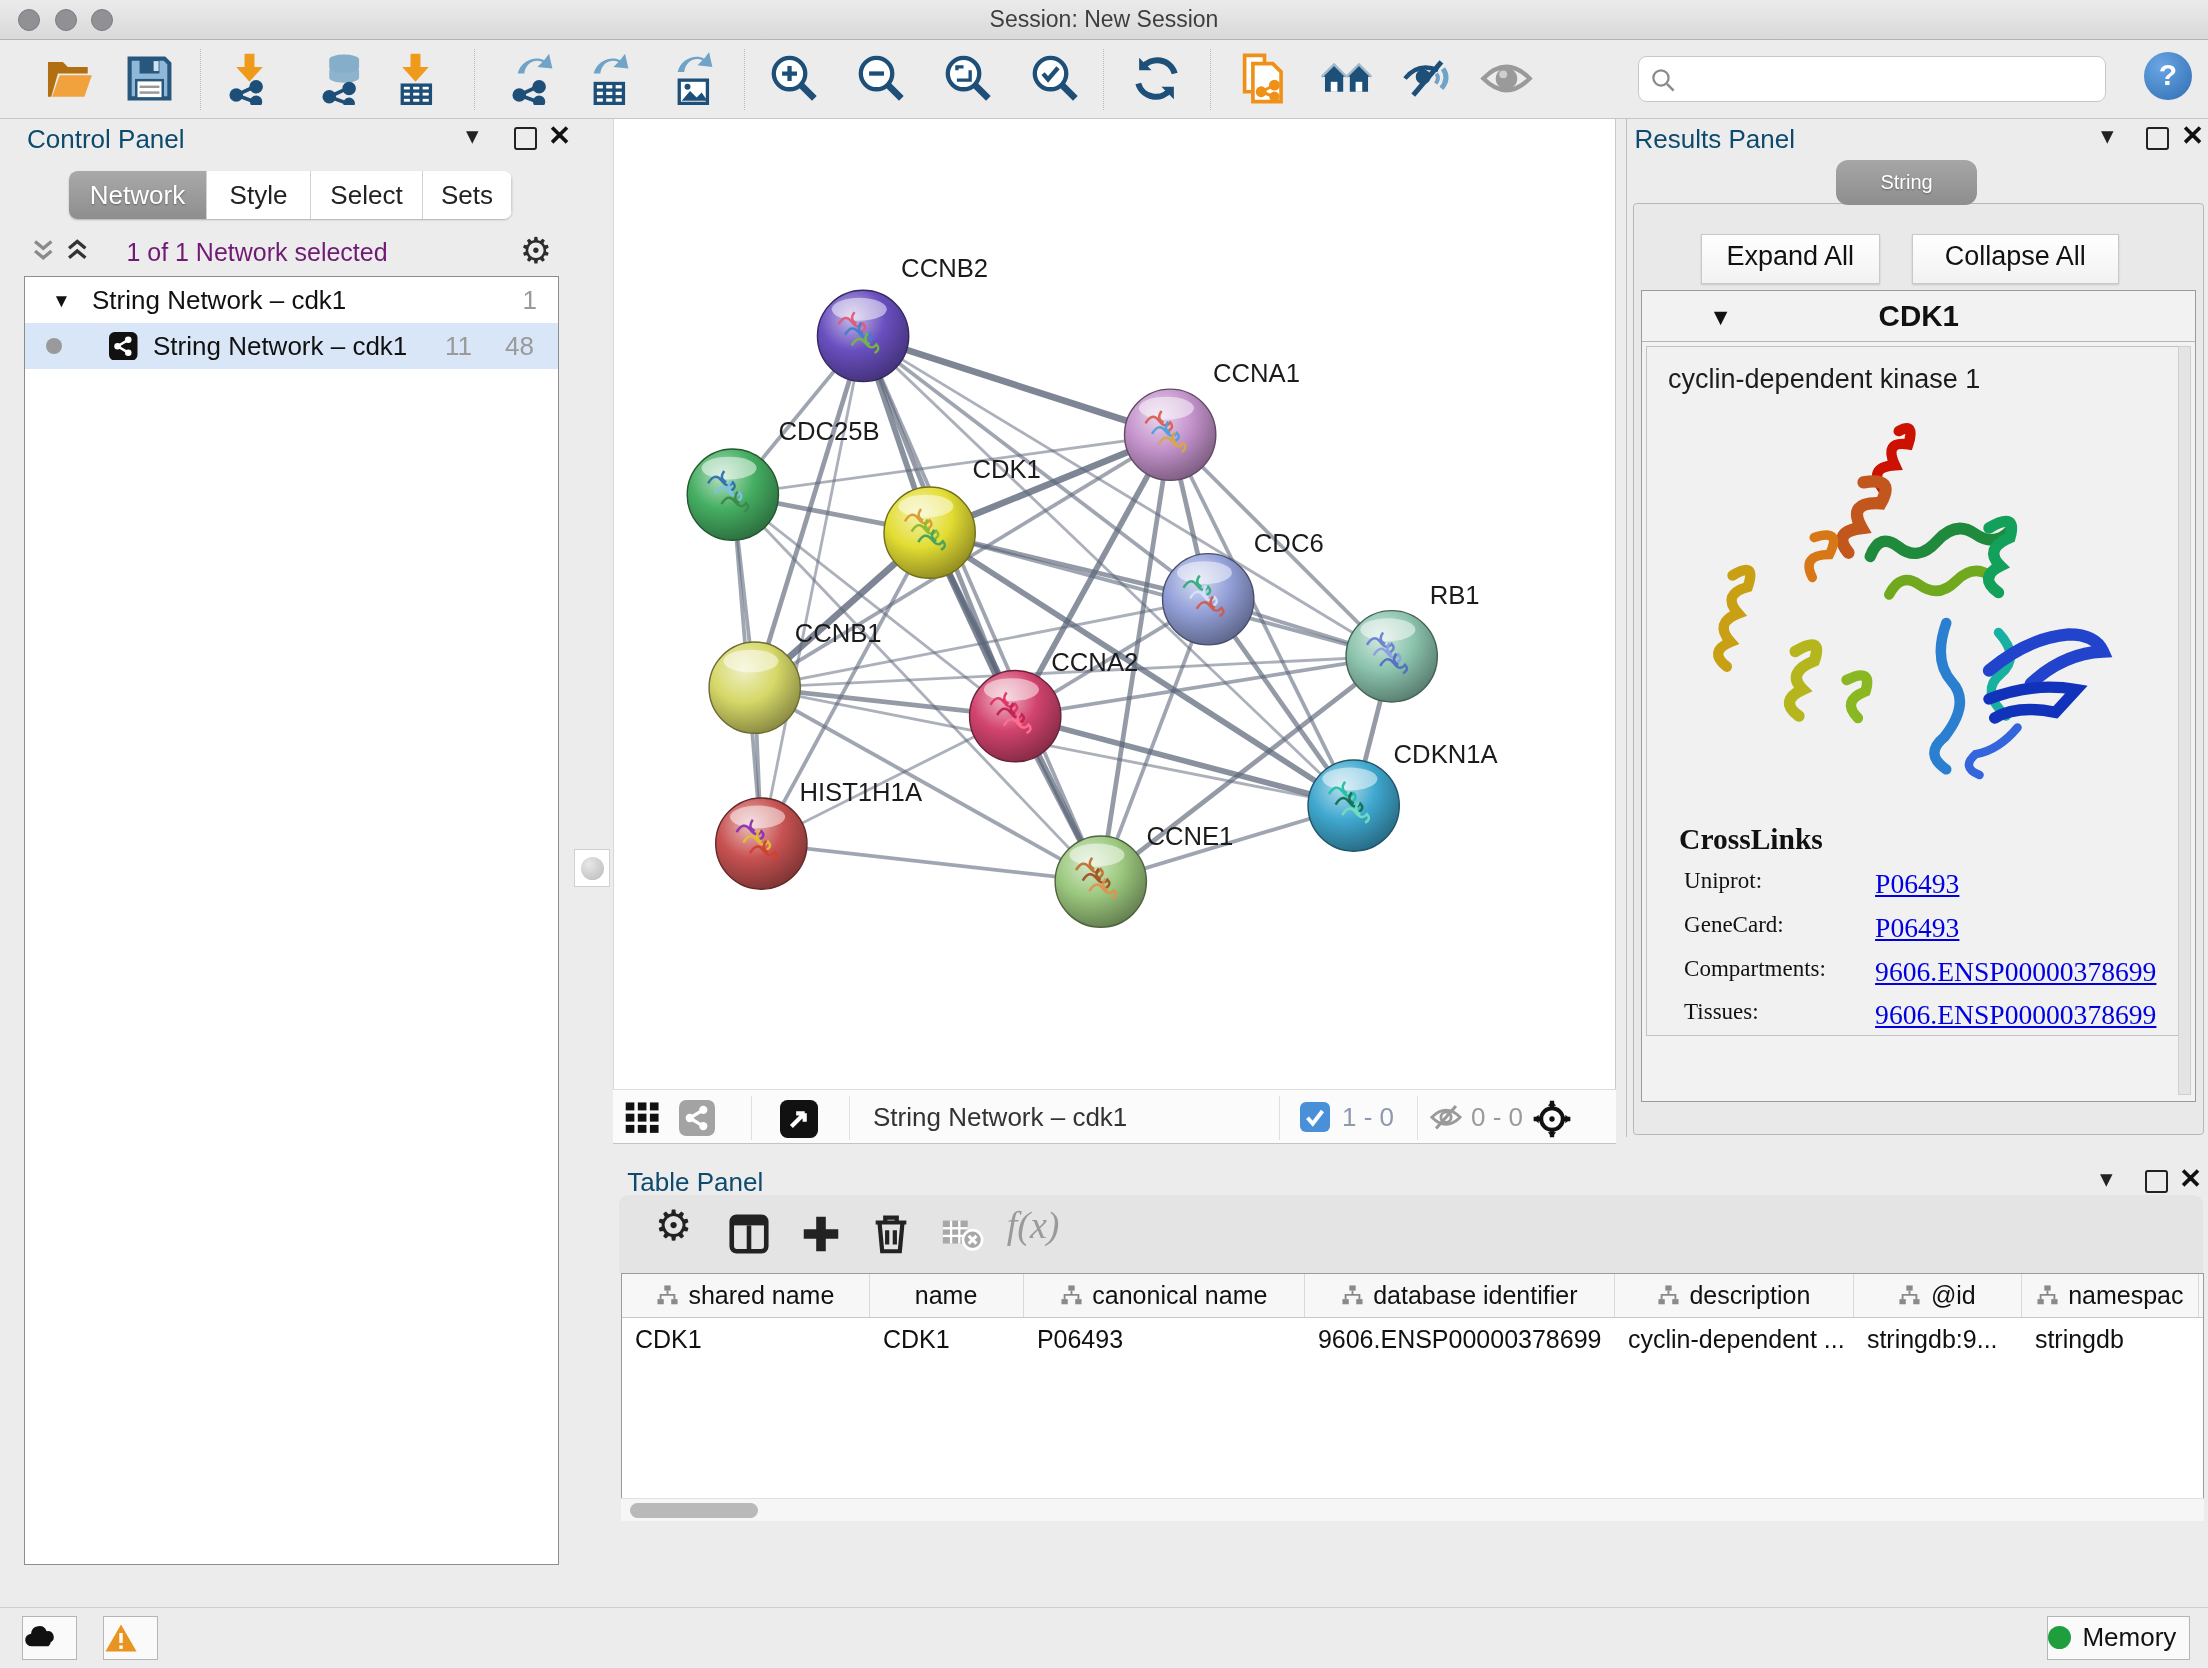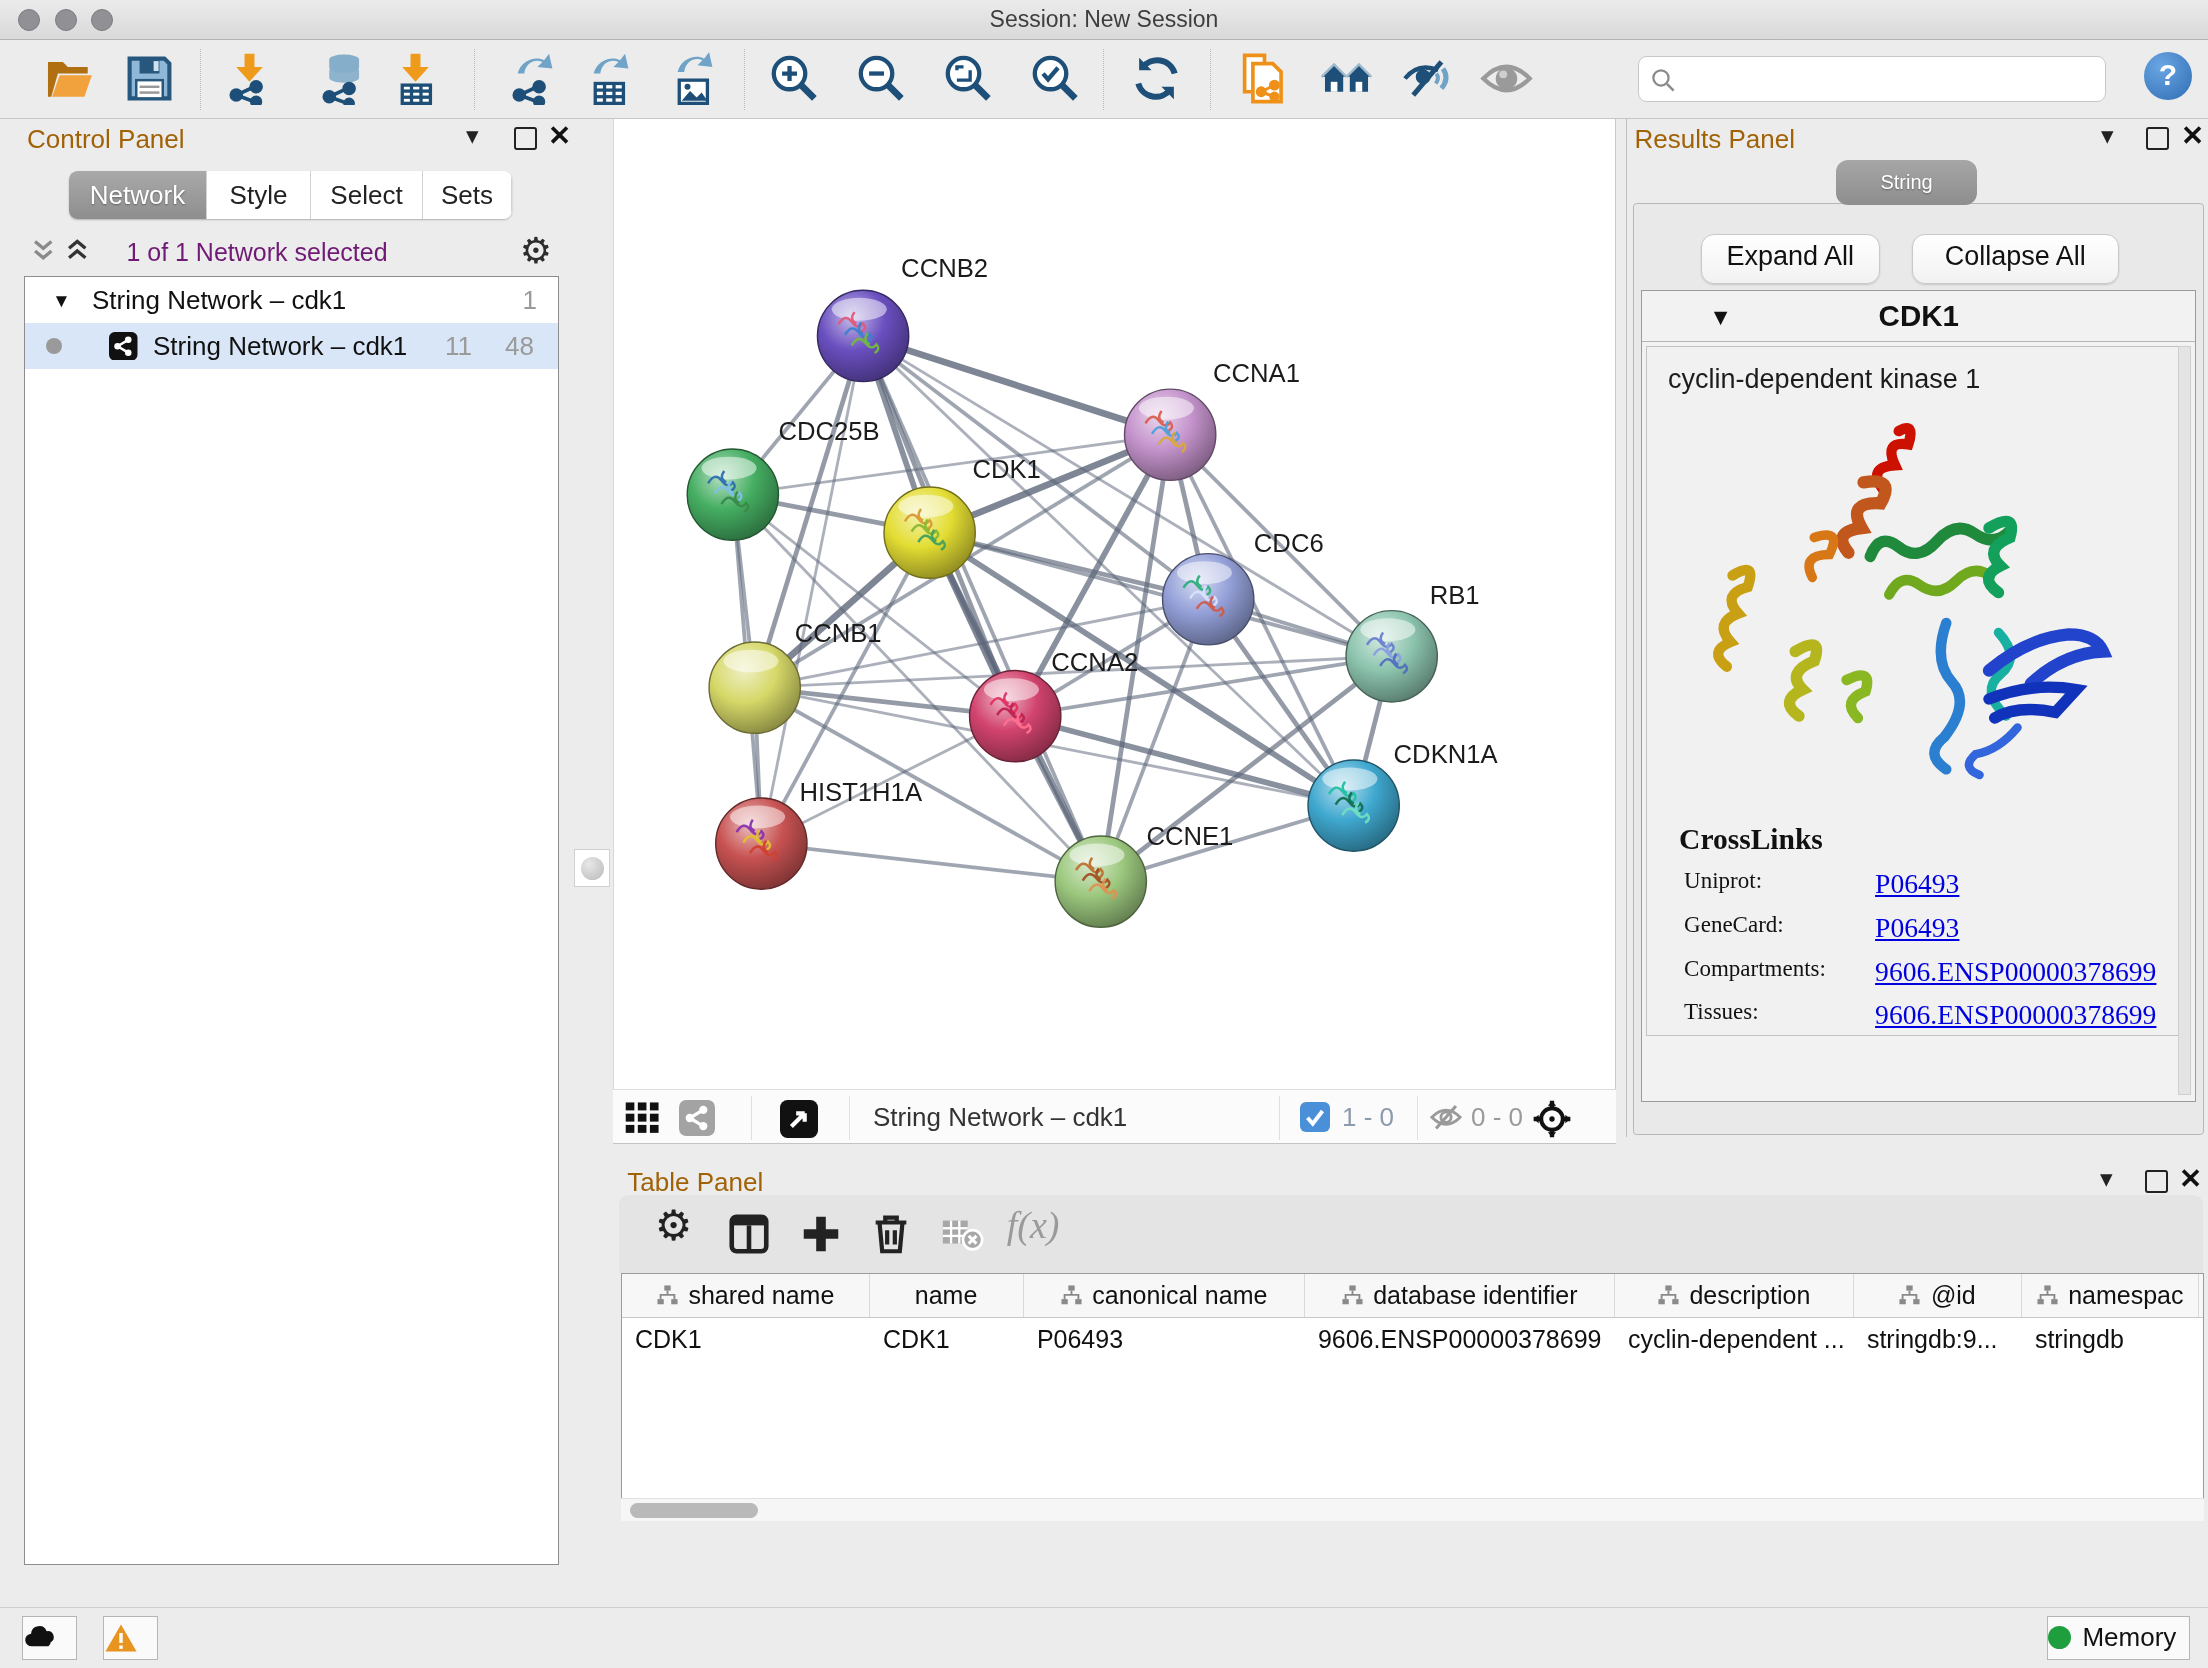--- a/index.html
+++ b/index.html
@@ -14,21 +14,21 @@
 
 .toolbar{position:absolute;left:0;top:40px;width:2208px;height:79px;background:#ececec;border-bottom:1px solid #c6c6c6}
 .tbi{position:absolute;top:12.4px;width:53px;height:53px;cursor:pointer}
 .tbi svg{width:53px;height:53px}
 .tbsep{position:absolute;top:8.6px;height:61px;border-left:1.9px dotted #b7b7b7}
 .searchbox{position:absolute;left:1638px;top:16px;width:468px;height:46px;background:#fff;border:1.9px solid #c6c6c6;border-radius:8.6px}
 .searchbox svg{position:absolute;left:11.4px;top:9.5px;width:27px;height:27px}
 .searchbox input{position:absolute;left:46px;top:1.9px;width:409px;height:38px;border:0;outline:none;font-size:25px;background:transparent;font-family:"Liberation Sans",sans-serif}
 .helpbtn{position:absolute;left:2144px;top:12.4px;width:48px;height:48px;border-radius:50%;background:radial-gradient(circle at 35% 30%,#6aa6e4,#2f6db3);color:#fff;font-size:30px;font-weight:bold;text-align:center;line-height:46px;cursor:pointer}
 
-.phead-title{position:absolute;font-size:26px;color:#a16207}
+.phead-title{position:absolute;font-size:26px;color:#0c4a6e}
 .ph-ico{position:absolute;cursor:pointer}
 .ph-caret{font-size:25px;color:#222}
 .ph-float{width:23px;height:23px;border:2.4px solid #222;border-radius:2.9px}
 .ph-close{font-size:27.6px;font-weight:bold;color:#111}
 
 .control-panel{position:absolute;left:0;top:119px;width:571px;height:1450px;background:#ececec}
 .cp-tabs{position:absolute;left:69px;top:52px;height:48px;display:flex;border-radius:8.6px;overflow:hidden;box-shadow:0 1px 1.9px rgba(0,0,0,.25)}
 .cp-tab{height:48px;display:flex;align-items:center;justify-content:center;font-size:26px;background:#fff;border-right:1px solid #d2d2d2;cursor:pointer}
 .cp-tab.sel{background:linear-gradient(#a9a9a9,#8e8e8e);color:#fff;text-shadow:0 1px 1.9px rgba(0,0,0,.35)}
 .cp-selrow{position:absolute;left:0;top:109px;width:571px;height:48px;font-size:25px}
@@ -51,21 +51,21 @@
 .canvas{position:absolute;left:613px;top:119px;width:1003px;height:970px;background:#fff;border-left:1px solid #d8d8d8;border-right:1px solid #c9c9c9}
 .net-footer{position:absolute;left:613px;top:1089px;width:1003px;height:55px;background:#fbfbfb;border-top:1px solid #dcdcdc;border-bottom:1.9px solid #c4c4c4}
 .nf-ico{position:absolute;top:9.5px;cursor:pointer}
 .nf-sep{position:absolute;top:5.7px;height:44px;border-left:1px solid #e0e0e0}
 .nf-title{position:absolute;left:260px;top:12.4px;font-size:26px;color:#333;white-space:nowrap}
 .nf-count{position:absolute;top:12.4px;font-size:26px;color:#8d99ad}
 
 .results-panel{position:absolute;left:1626px;top:119px;width:582px;height:1018px;background:#ececec;border-left:1.9px solid #bdbdbd}
 .rp-tab{position:absolute;left:209px;top:41px;width:141px;height:45px;background:linear-gradient(#a6a6a6,#8e8e8e);border-radius:12px;color:#fff;font-size:20px;text-align:center;line-height:45px;text-shadow:0 1px 1.9px rgba(0,0,0,.35);cursor:pointer;z-index:2}
 .rp-container{position:absolute;left:5.7px;top:84px;width:571px;height:932px;background:#e9e9e9;border:1.9px solid #b7b7b7;border-radius:3.8px}
-.rp-btn{position:absolute;top:30px;height:50px;background:linear-gradient(#ffffff,#f2f2f2);border:1.9px solid #c9c9c9;border-radius:13px;font-size:27px;color:#111;text-align:center;cursor:pointer;box-shadow:0 1px 1.9px rgba(0,0,0,.15)}
+.rp-btn{position:absolute;top:30px;height:50px;background:linear-gradient(#ffffff,#f2f2f2);border:1.9px solid #c9c9c9;border-radius:0;font-size:27px;color:#111;text-align:center;cursor:pointer;box-shadow:0 1px 1.9px rgba(0,0,0,.15)}
 .rp-inner{position:absolute;left:7.6px;top:86px;width:555px;height:812px;background:#f2f2f2;border:1.9px solid #9b9b9b}
 .rp-inner-head{position:absolute;left:0;top:0;width:100%;height:51px;border-bottom:1px solid #b5b5b5}
 .rp-gene{position:absolute;left:0;top:7.6px;width:100%;text-align:center;font-size:29.5px;font-weight:bold;color:#111}
 .rp-caret{position:absolute;left:67px;top:13.3px;font-size:23px;color:#111;cursor:pointer}
 .rp-body{position:absolute;left:3.8px;top:55px;width:538px;height:690px;background:#f1f1f1;border:1px solid #c2c2c2;overflow:hidden}
 .rp-desc{position:absolute;left:21px;top:17px;font-size:27px;color:#1c1c1c}
 .rp-protein{position:absolute;left:57px;top:67px}
 .rp-scroll{position:absolute;right:3.8px;top:55px;width:13.3px;height:749px;background:#e4e4e4;border:1px solid #cfcfcf}
 .xl{font-family:"Liberation Serif",serif}
 .xl-head{position:absolute;left:32px;top:476px;font-size:29.5px;font-weight:bold;color:#111}

